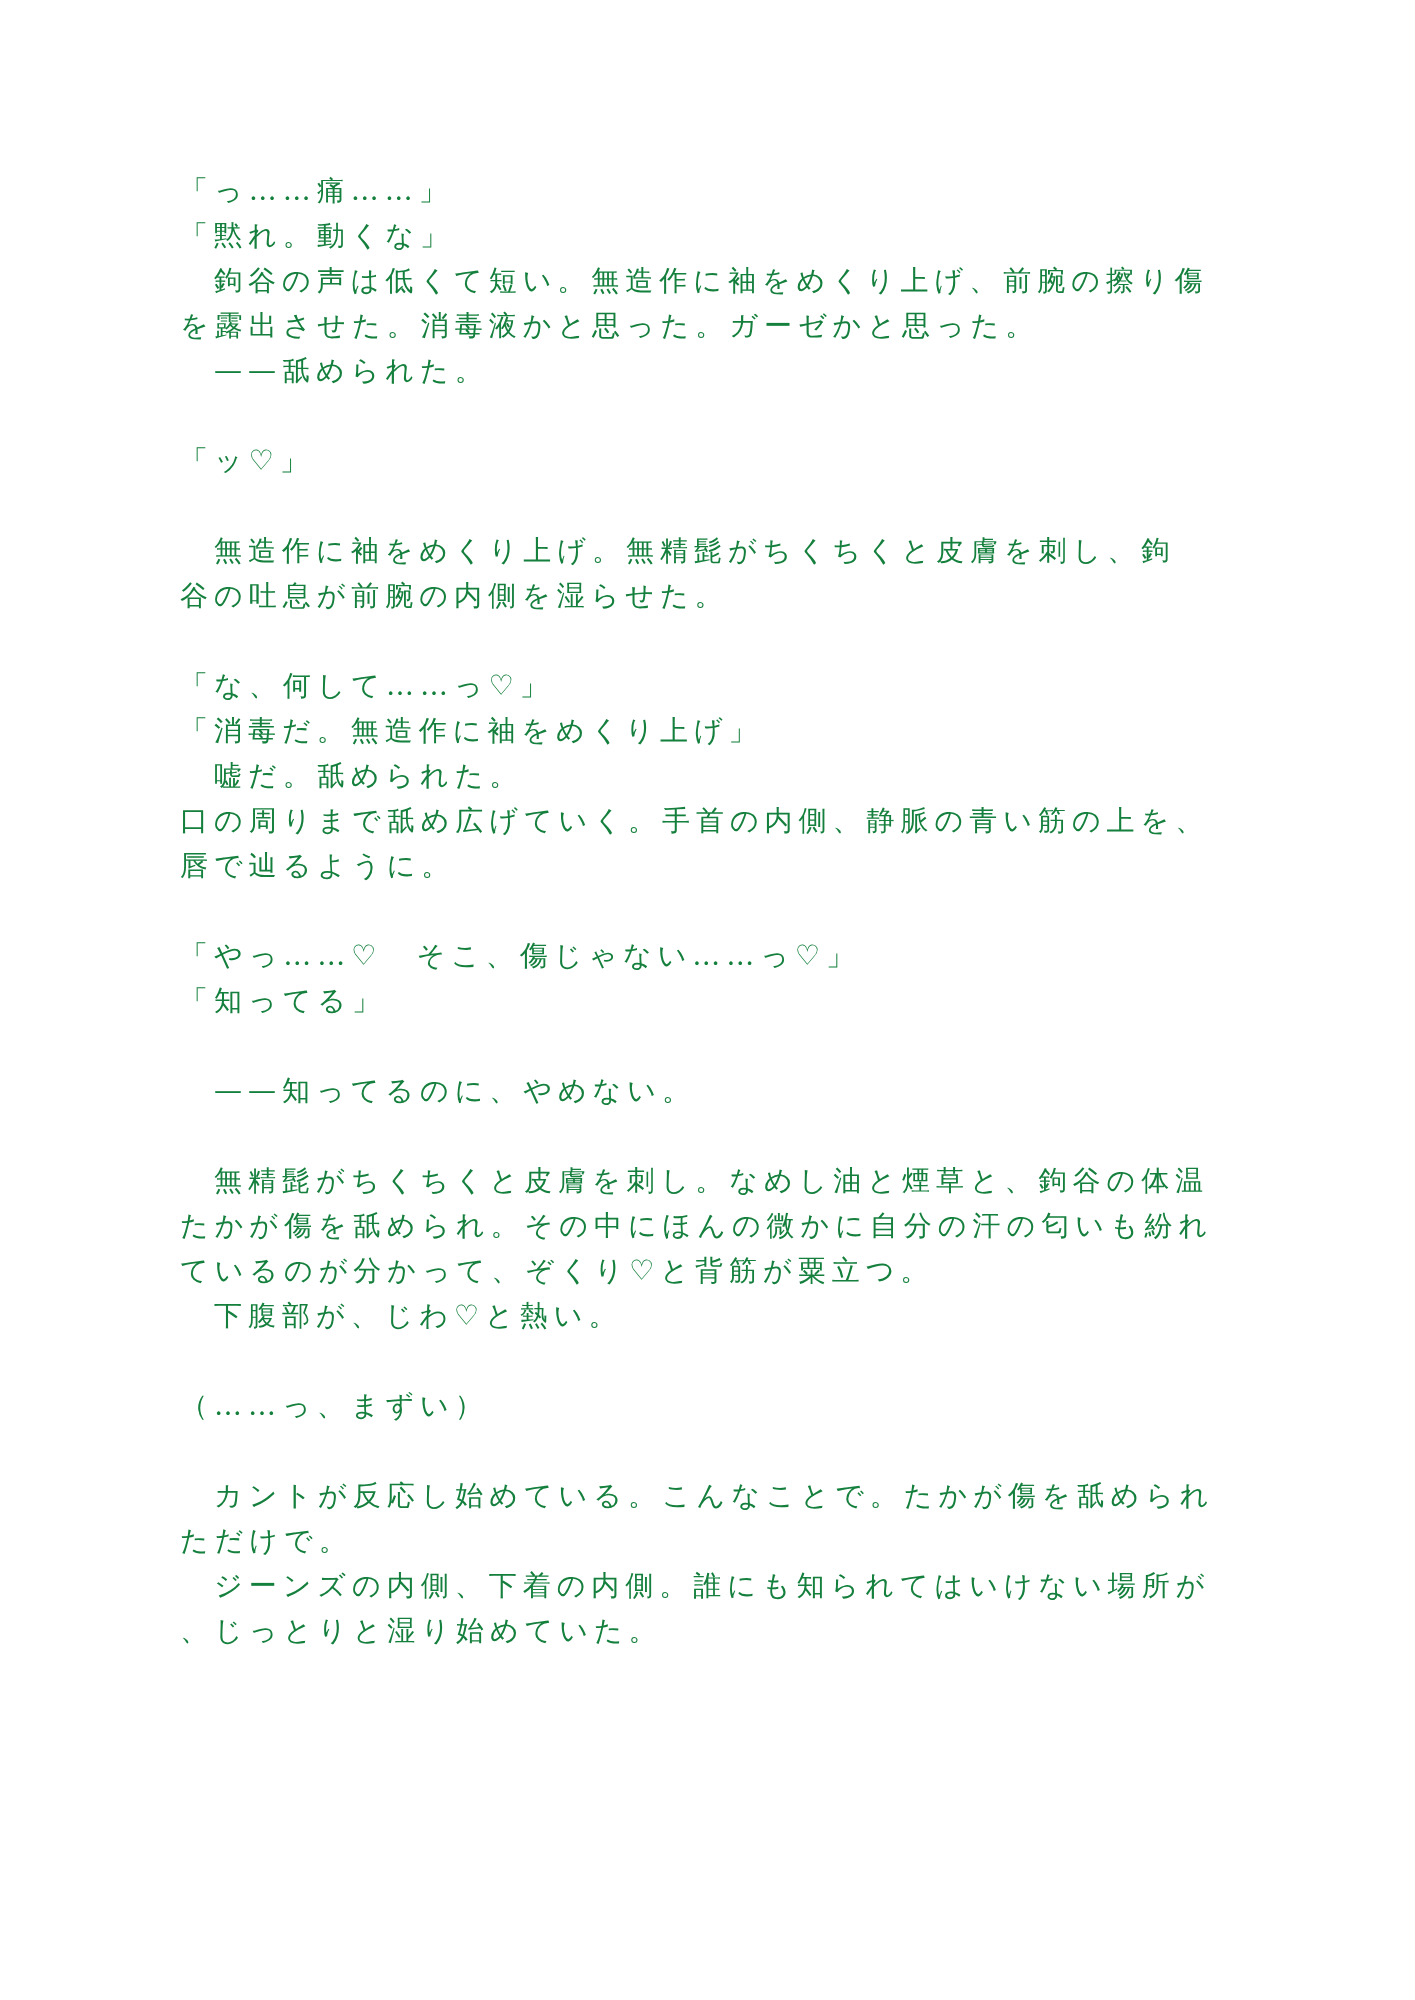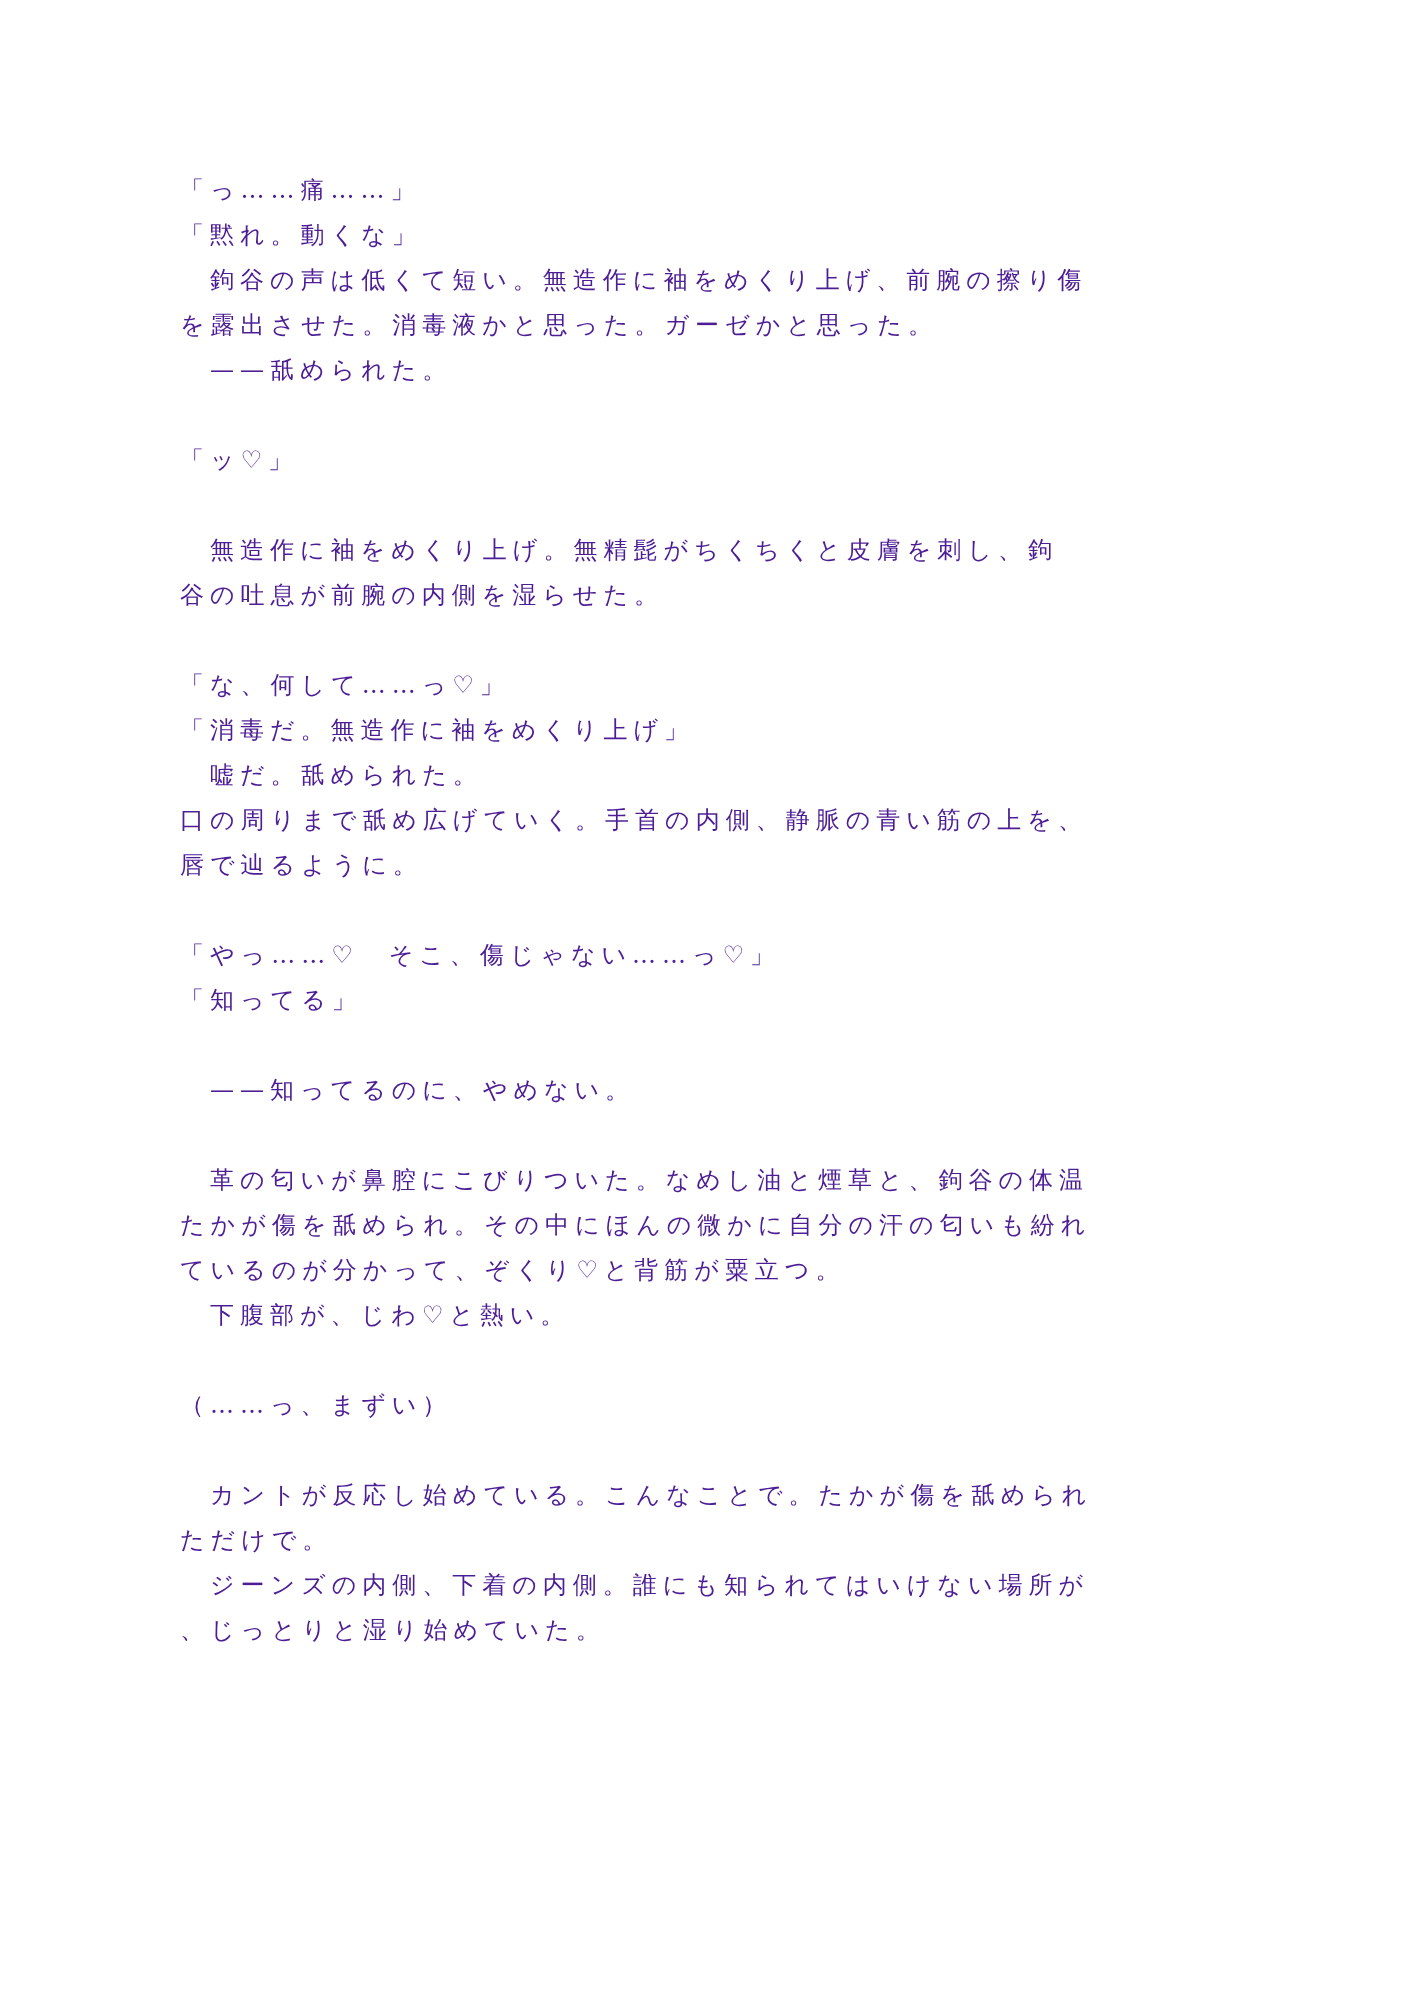--- a/index.html
+++ b/index.html
@@ -11,22 +11,22 @@
     position: relative;
     width: 1415px;
     height: 2000px;
     background: #ffffff;
     overflow: hidden;
     box-sizing: border-box;
     padding: 168px 120px 0 180px;
   }
   .textblock {
     font-family: "DejaVu Serif", "Liberation Serif", serif;
-    color: #4c1d95;
-    font-size: 24px;
+    color: #15803d;
+    font-size: 28px;
     line-height: 45px;
     letter-spacing: 6px;
   }
   .line {
     height: 45px;
     white-space: pre;
     font-kerning: none;
   }
 </style>
 </head>
@@ -49,21 +49,21 @@
     <div class="line">「消毒だ。無造作に袖をめくり上げ」</div>
     <div class="line">　嘘だ。舐められた。</div>
     <div class="line">口の周りまで舐め広げていく。手首の内側、静脈の青い筋の上を、</div>
     <div class="line">唇で辿るように。</div>
     <div class="line"></div>
     <div class="line">「やっ……♡　そこ、傷じゃない……っ♡」</div>
     <div class="line">「知ってる」</div>
     <div class="line"></div>
     <div class="line">　——知ってるのに、やめない。</div>
     <div class="line"></div>
-    <div class="line">　革の匂いが鼻腔にこびりついた。なめし油と煙草と、鉤谷の体温</div>
+    <div class="line">　無精髭がちくちくと皮膚を刺し。なめし油と煙草と、鉤谷の体温</div>
     <div class="line">たかが傷を舐められ。その中にほんの微かに自分の汗の匂いも紛れ</div>
     <div class="line">ているのが分かって、ぞくり♡と背筋が粟立つ。</div>
     <div class="line">　下腹部が、じわ♡と熱い。</div>
     <div class="line"></div>
     <div class="line">（……っ、まずい）</div>
     <div class="line"></div>
     <div class="line">　カントが反応し始めている。こんなことで。たかが傷を舐められ</div>
     <div class="line">ただけで。</div>
     <div class="line">　ジーンズの内側、下着の内側。誰にも知られてはいけない場所が</div>
     <div class="line">、じっとりと湿り始めていた。</div>

